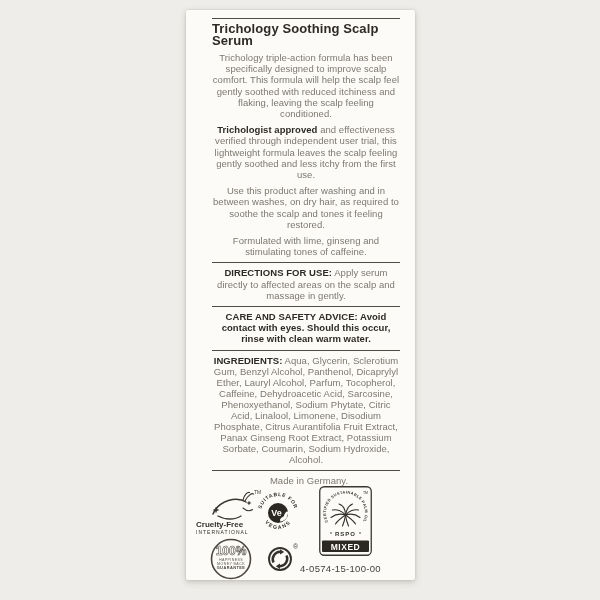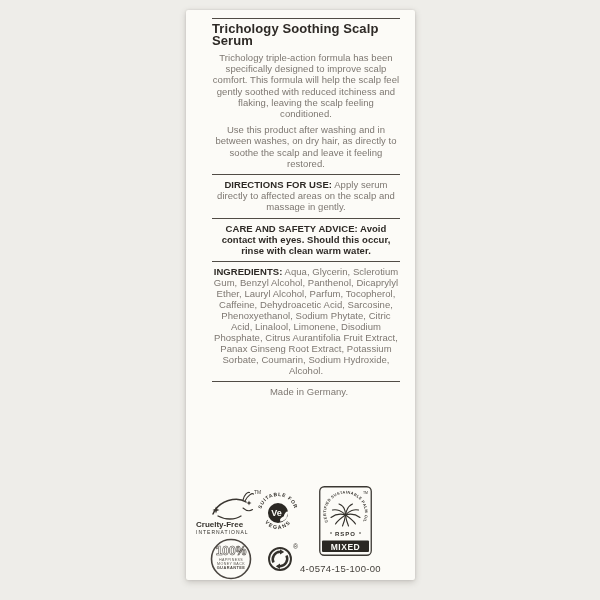--- a/index.html
+++ b/index.html
@@ -34,23 +34,25 @@
 
 <div class="stage">
   <div class="panel">
 
     <div class="content">
       <hr class="rule">
       <div class="title">Trichology Soothing Scalp Serum</div>
 
       <p class="body">Trichology triple-action formula has been specifically designed to improve scalp comfort. This formula will help the scalp feel gently soothed with reduced itchiness and flaking, leaving the scalp feeling conditioned.</p>
 
+      <p class="body"><span class="b">Trichologist approved</span><span> and effectiveness verified through independent user trial, this lightweight formula leaves the scalp feeling gently soothed and less itchy from the first use.</span></p>
 
-      <p class="body">Use this product after washing and in between washes, on dry hair, as directly to soothe the scalp and leave it feeling restored.</p>
+      <p class="body">Use this product after washing and in between washes, on dry hair, as required to soothe the scalp and tones it feeling restored.</p>
 
+      <p class="body">Formulated with lime, ginseng and stimulating tones of caffeine.</p>
 
       <hr class="rule">
       <p class="body"><span class="b">DIRECTIONS FOR USE:</span><span> Apply serum directly to affected areas on the scalp and massage in gently.</span></p>
 
       <hr class="rule">
       <p class="body care">CARE AND SAFETY ADVICE: Avoid contact with eyes. Should this occur, rinse with clean warm water.</p>
 
       <hr class="rule">
       <p class="body ing"><span class="b">INGREDIENTS:</span><span> Aqua, Glycerin, Sclerotium Gum, Benzyl Alcohol, Panthenol, Dicaprylyl Ether, Lauryl Alcohol, Parfum, Tocopherol, Caffeine, Dehydroacetic Acid, Sarcosine, Phenoxyethanol, Sodium Phytate, Citric Acid, Linalool, Limonene, Disodium Phosphate, Citrus Aurantifolia Fruit Extract, Panax Ginseng Root Extract, Potassium Sorbate, Coumarin, Sodium Hydroxide, Alcohol.</span></p>
 

